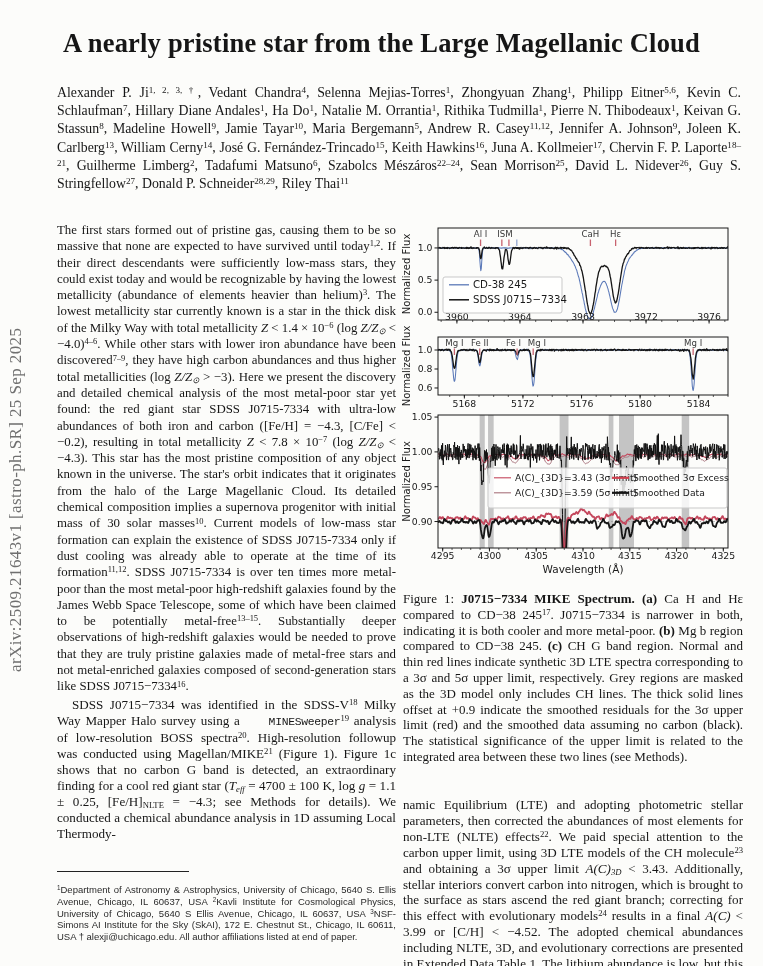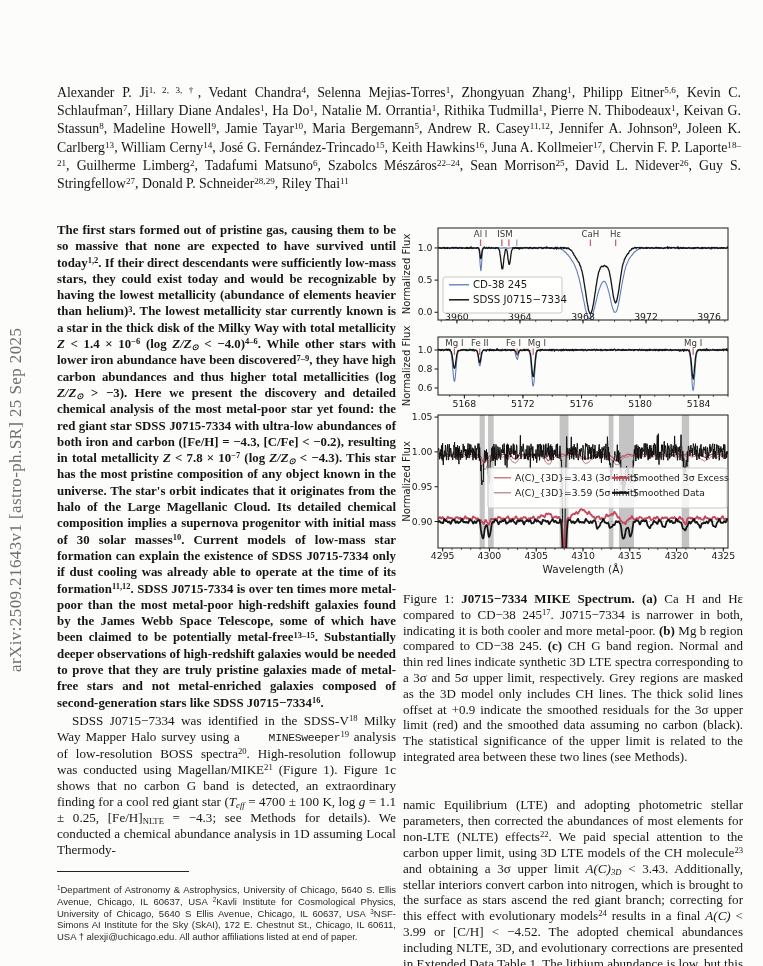--- a/index.html
+++ b/index.html
@@ -3,21 +3,21 @@
 <meta charset="utf-8">
 <style>
   html,body{margin:0;padding:0;background:#525252;}
   .page{position:relative;width:763px;height:966px;margin:0 auto;background:#fcfcfa;
         color:#161616;font-family:"Liberation Serif",serif;overflow:hidden;}
   .title{position:absolute;top:28px;left:20px;width:723px;margin:0;text-align:center;
          font-size:26.5px;font-weight:bold;letter-spacing:.2px;}
   .authors{position:absolute;top:84px;left:57px;width:684px;font-size:13.8px;
            line-height:18.2px;text-align:justify;}
   .col-left{position:absolute;top:222px;left:57px;width:339px;}
-  .abstract{font-weight:bold;font-size:12.85px;line-height:16.3px;text-align:justify;margin:0;}
+  .abstract{font-weight:normal;font-size:12.85px;line-height:16.3px;text-align:justify;margin:0;}
   .body{font-size:13.1px;line-height:16px;text-align:justify;margin:0;}
   .indent{text-indent:15px;margin-top:2px;}
   .footnotes{position:absolute;left:57px;top:871px;width:339px;}
   .fnrule{width:132px;border-top:1.1px solid #222;}
   .fn{margin:12px 0 0 0;font-family:"Liberation Sans",sans-serif;font-size:9.5px;
       line-height:11.8px;text-align:justify;color:#2a2a2a;}
   .figure{position:absolute;left:402px;top:218px;width:344px;height:362px;}
   .caption{position:absolute;left:403px;top:591px;width:340px;font-size:13px;
            line-height:15.8px;text-align:justify;margin:0;}
   .rcol{position:absolute;left:403px;top:797px;width:340px;line-height:15.9px;}
@@ -27,20 +27,21 @@
   sup{font-size:66%;line-height:0;vertical-align:baseline;position:relative;top:-.45em;}
   sub{font-size:66%;line-height:0;vertical-align:baseline;position:relative;top:.25em;}
   .mi{font-style:italic;}
   .mono{font-family:"Liberation Mono",monospace;font-size:87%;letter-spacing:-.3px;padding-left:24px;}
 </style>
 </head>
 <body>
 
 <div class="page">
   <div class="watermark">arXiv:2509.21643v1  [astro-ph.SR]  25 Sep 2025</div>
+  <h1 class="title">A nearly pristine star from the Large Magellanic Cloud</h1>
   <div class="authors">Alexander P. Ji<sup>1, 2, 3, †</sup>, Vedant Chandra<sup>4</sup>, Selenna Mejias-Torres<sup>1</sup>, Zhongyuan Zhang<sup>1</sup>, Philipp Eitner<sup>5,6</sup>, Kevin C. Schlaufman<sup>7</sup>, Hillary Diane Andales<sup>1</sup>, Ha Do<sup>1</sup>, Natalie M. Orrantia<sup>1</sup>, Rithika Tudmilla<sup>1</sup>, Pierre N. Thibodeaux<sup>1</sup>, Keivan G. Stassun<sup>8</sup>, Madeline Howell<sup>9</sup>, Jamie Tayar<sup>10</sup>, Maria Bergemann<sup>5</sup>, Andrew R. Casey<sup>11,12</sup>, Jennifer A. Johnson<sup>9</sup>, Joleen K. Carlberg<sup>13</sup>, William Cerny<sup>14</sup>, José G. Fernández-Trincado<sup>15</sup>, Keith Hawkins<sup>16</sup>, Juna A. Kollmeier<sup>17</sup>, Chervin F. P. Laporte<sup>18–21</sup>, Guilherme Limberg<sup>2</sup>, Tadafumi Matsuno<sup>6</sup>, Szabolcs Mészáros<sup>22–24</sup>, Sean Morrison<sup>25</sup>, David L. Nidever<sup>26</sup>, Guy S. Stringfellow<sup>27</sup>, Donald P. Schneider<sup>28,29</sup>, Riley Thai<sup>11</sup></div>
 
   <div class="col-left">
     <p class="abstract">The first stars formed out of pristine gas, causing them to be so massive that none are expected to have survived until today<sup>1,2</sup>. If their direct descendants were sufficiently low-mass stars, they could exist today and would be recognizable by having the lowest metallicity (abundance of elements heavier than helium)<sup>3</sup>. The lowest metallicity star currently known is a star in the thick disk of the Milky Way with total metallicity <span class="mi">Z</span> &lt; 1.4 × 10<sup>−6</sup> (log <span class="mi">Z/Z<sub>⊙</sub></span> &lt; −4.0)<sup>4–6</sup>. While other stars with lower iron abundance have been discovered<sup>7–9</sup>, they have high carbon abundances and thus higher total metallicities (log <span class="mi">Z/Z<sub>⊙</sub></span> &gt; −3). Here we present the discovery and detailed chemical analysis of the most metal-poor star yet found: the red giant star SDSS J0715-7334 with ultra-low abundances of both iron and carbon ([Fe/H] = −4.3, [C/Fe] &lt; −0.2), resulting in total metallicity <span class="mi">Z</span> &lt; 7.8 × 10<sup>−7</sup> (log <span class="mi">Z/Z<sub>⊙</sub></span> &lt; −4.3). This star has the most pristine composition of any object known in the universe. The star's orbit indicates that it originates from the halo of the Large Magellanic Cloud. Its detailed chemical composition implies a supernova progenitor with initial mass of 30 solar masses<sup>10</sup>. Current models of low-mass star formation can explain the existence of SDSS J0715-7334 only if dust cooling was already able to operate at the time of its formation<sup>11,12</sup>. SDSS J0715-7334 is over ten times more metal-poor than the most metal-poor high-redshift galaxies found by the James Webb Space Telescope, some of which have been claimed to be potentially metal-free<sup>13–15</sup>. Substantially deeper observations of high-redshift galaxies would be needed to prove that they are truly pristine galaxies made of metal-free stars and not metal-enriched galaxies composed of second-generation stars like SDSS J0715−7334<sup>16</sup>.</p>
     <p class="body indent">SDSS J0715−7334 was identified in the SDSS-V<sup>18</sup> Milky Way Mapper Halo survey using a <span class="mono">MINESweeper</span><sup>19</sup> analysis of low-resolution BOSS spectra<sup>20</sup>. High-resolution followup was conducted using Magellan/MIKE<sup>21</sup> (Figure 1). Figure 1c shows that no carbon G band is detected, an extraordinary finding for a cool red giant star (<span class="mi">T<sub>eff</sub></span> = 4700 ± 100 K, log <span class="mi">g</span> = 1.1 ± 0.25, [Fe/H]<sub>NLTE</sub> = −4.3; see Methods for details). We conducted a chemical abundance analysis in 1D assuming Local Thermody-</p>
   </div>
 
   <div class="footnotes">
     <div class="fnrule"></div>
     <p class="fn"><sup>1</sup>Department of Astronomy &amp; Astrophysics, University of Chicago, 5640 S. Ellis Avenue, Chicago, IL 60637, USA <sup>2</sup>Kavli Institute for Cosmological Physics, University of Chicago, 5640 S Ellis Avenue, Chicago, IL 60637, USA <sup>3</sup>NSF-Simons AI Institute for the Sky (SkAI), 172 E. Chestnut St., Chicago, IL 60611, USA † alexji@uchicago.edu. All author affiliations listed at end of paper.</p>

